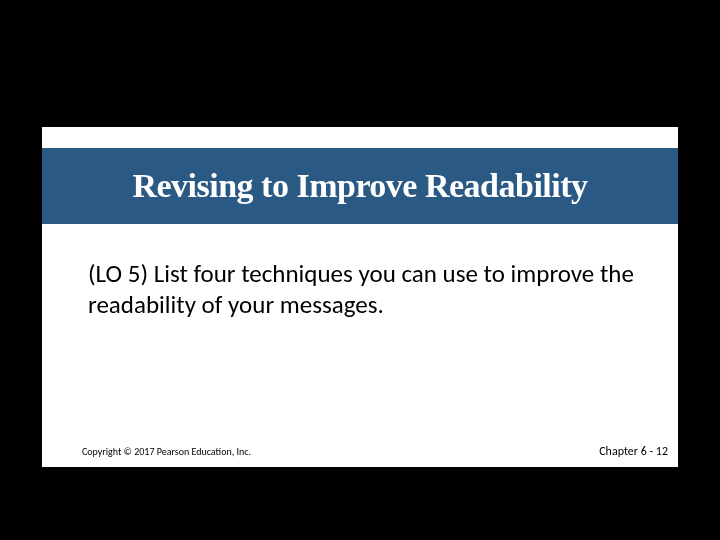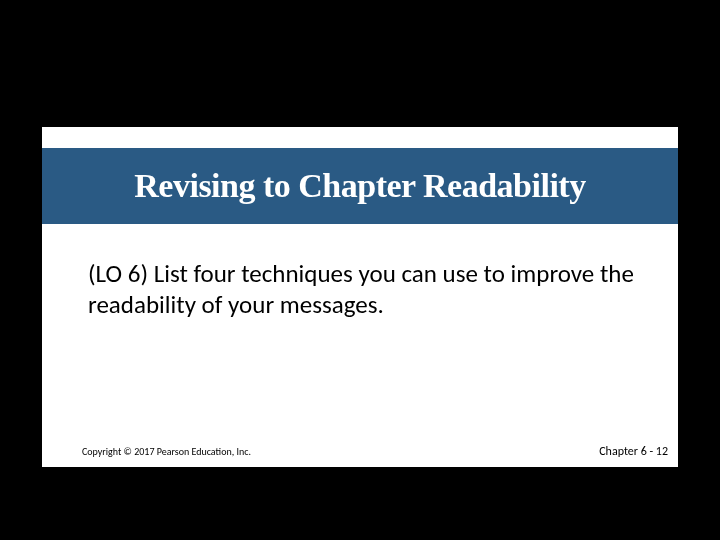--- a/index.html
+++ b/index.html
@@ -79,20 +79,20 @@
       font-weight: 400;
       text-align: center;
     }
   </style>
 </head>
 <body>
 
 <div class="slide-card"></div>
 
 <div class="title-bar">
-  <div class="title-text">Revising to Chapter Readability</div>
+  <div class="title-text">Revising to Improve Readability</div>
 </div>
 
-<div class="body-text">(LO 6) List four techniques you can use to improve the readability of your messages.</div>
+<div class="body-text">(LO 5) List four techniques you can use to improve the readability of your messages.</div>
 
 <div class="copyright">Copyright © 2017 Pearson Education, Inc.</div>
 
 <div class="chapter-page">Chapter 6 - 12</div>
 
 </body></html>

